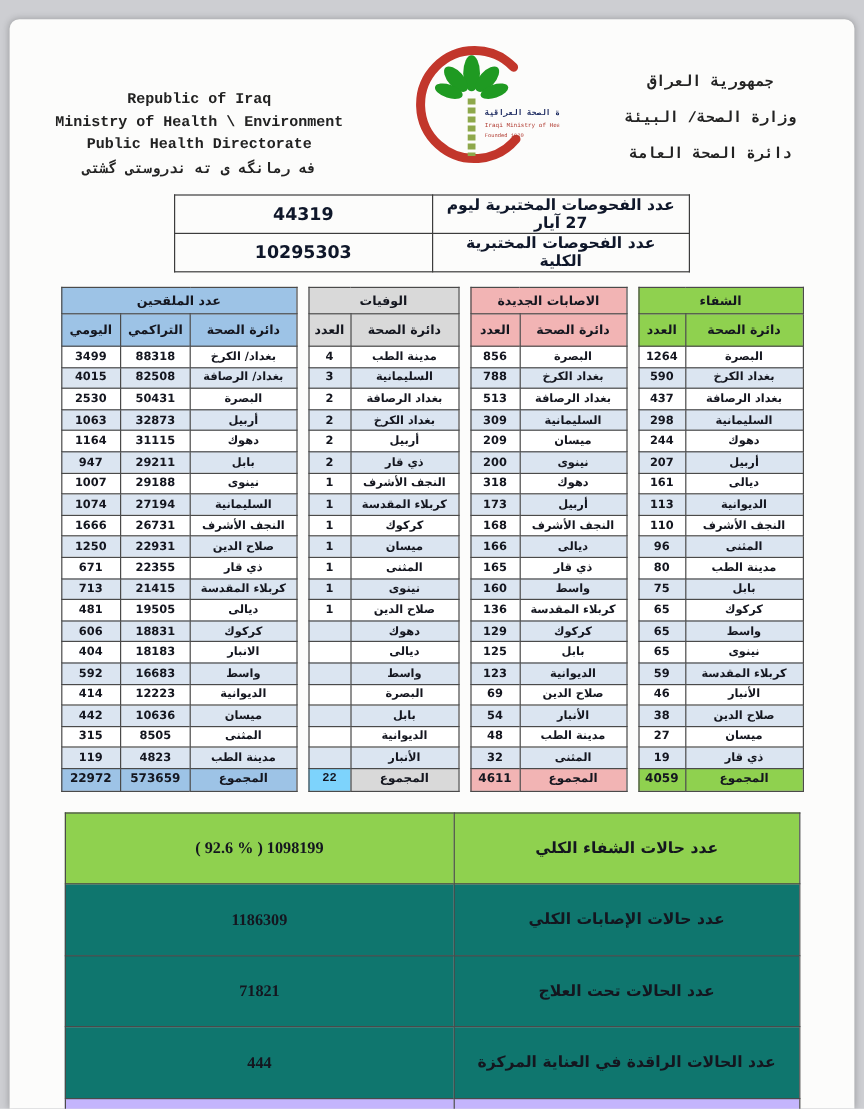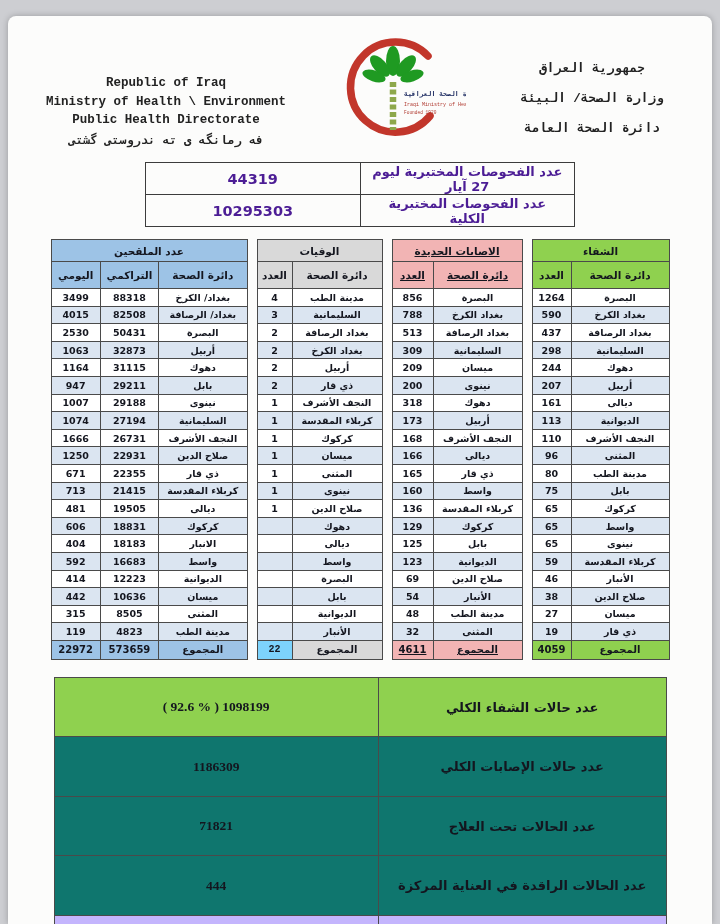--- a/index.html
+++ b/index.html
@@ -25,21 +25,21 @@
   .h-logo{flex:1;display:flex;justify-content:center;padding-top:2px;}
   .h-ar{width:196px;text-align:center;font-weight:bold;font-size:12.5px;color:#222;padding-top:16px;direction:rtl;}
   .h-ar div{margin-bottom:14px;}
   
   .title{margin-top:16px;text-align:center;font-weight:bold;color:#1a1a1a;direction:rtl;}
   .title .l1{font-size:17.5px;}
   .title .l2{font-size:17px;margin-top:6px;}
   
   table{border-collapse:collapse;}
   .tests{direction:rtl;width:430px;margin:12px auto 0 auto;}
-  .tests td{border:1.6px solid #3c3c3c;height:29px;font-weight:bold;color:#4c1d95;}
+  .tests td{border:1.6px solid #3c3c3c;height:29px;font-weight:bold;color:#0f172a;}
   .tests .t-label{width:50%;text-align:center;font-size:13px;padding:0 8px;}
   .tests .t-value{text-align:center;font-size:14.5px;direction:ltr;}
   
   .tables-row{direction:rtl;display:flex;justify-content:center;gap:9px;margin-top:12px;}
   .ptable th,.ptable td{border:1px solid #4a4a4a;font-weight:bold;color:#14161f;}
   .ptable th{font-size:10.5px;}
   .ptable .t-title{height:22px;}
   .ptable .t-cols th{height:24px;}
   .ptable td{height:16.6px;font-size:9.5px;text-align:center;padding:0 2px;background:#fff;}
   .ptable tbody tr:nth-child(even) td{background:#dbe5f1;}
@@ -48,21 +48,21 @@
   .tbl-infections{width:131px;}
   .tbl-deaths{width:126px;}
   .tbl-vaccinated{width:197px;}
   .tbl-recovery .num{width:36px;}
   .tbl-infections .num{width:38px;}
   .tbl-deaths .num{width:32px;}
   .tbl-vaccinated .c-name{width:92px;}
   .tbl-vaccinated .c-cum{width:57px;}
   .tbl-vaccinated .c-day{width:48px;}
   .tbl-recovery th,.tbl-recovery tfoot td{background:#8fd14f;}
-  .tbl-infections th,.tbl-infections tfoot td{background:#f2b4b4;text-decoration:underline;}
+  .tbl-infections th,.tbl-infections tfoot td{background:#f2b4b4;}
   .tbl-deaths th{background:#d9d9d9;}
   .tbl-deaths tfoot td:first-child{background:#d9d9d9;}
   .tbl-deaths tfoot td:last-child{background:#7dd3fc;font-family:Liberation Mono, monospace;}
   .tbl-vaccinated th,.tbl-vaccinated tfoot td{background:#9dc3e6;}
   
   .summary{direction:rtl;width:613px;margin:17px auto 0 auto;}
   .summary td{border:1.4px solid #4a4a4a;height:26.5px;font-weight:bold;color:#14161f;}
   .summary .s-label{width:47%;text-align:center;font-size:13px;padding:16px 6px;}
   .summary .s-value{text-align:center;font-size:13.5px;font-family:Liberation Serif, serif;}
   .tone-green td{background:#8fd14f;}

